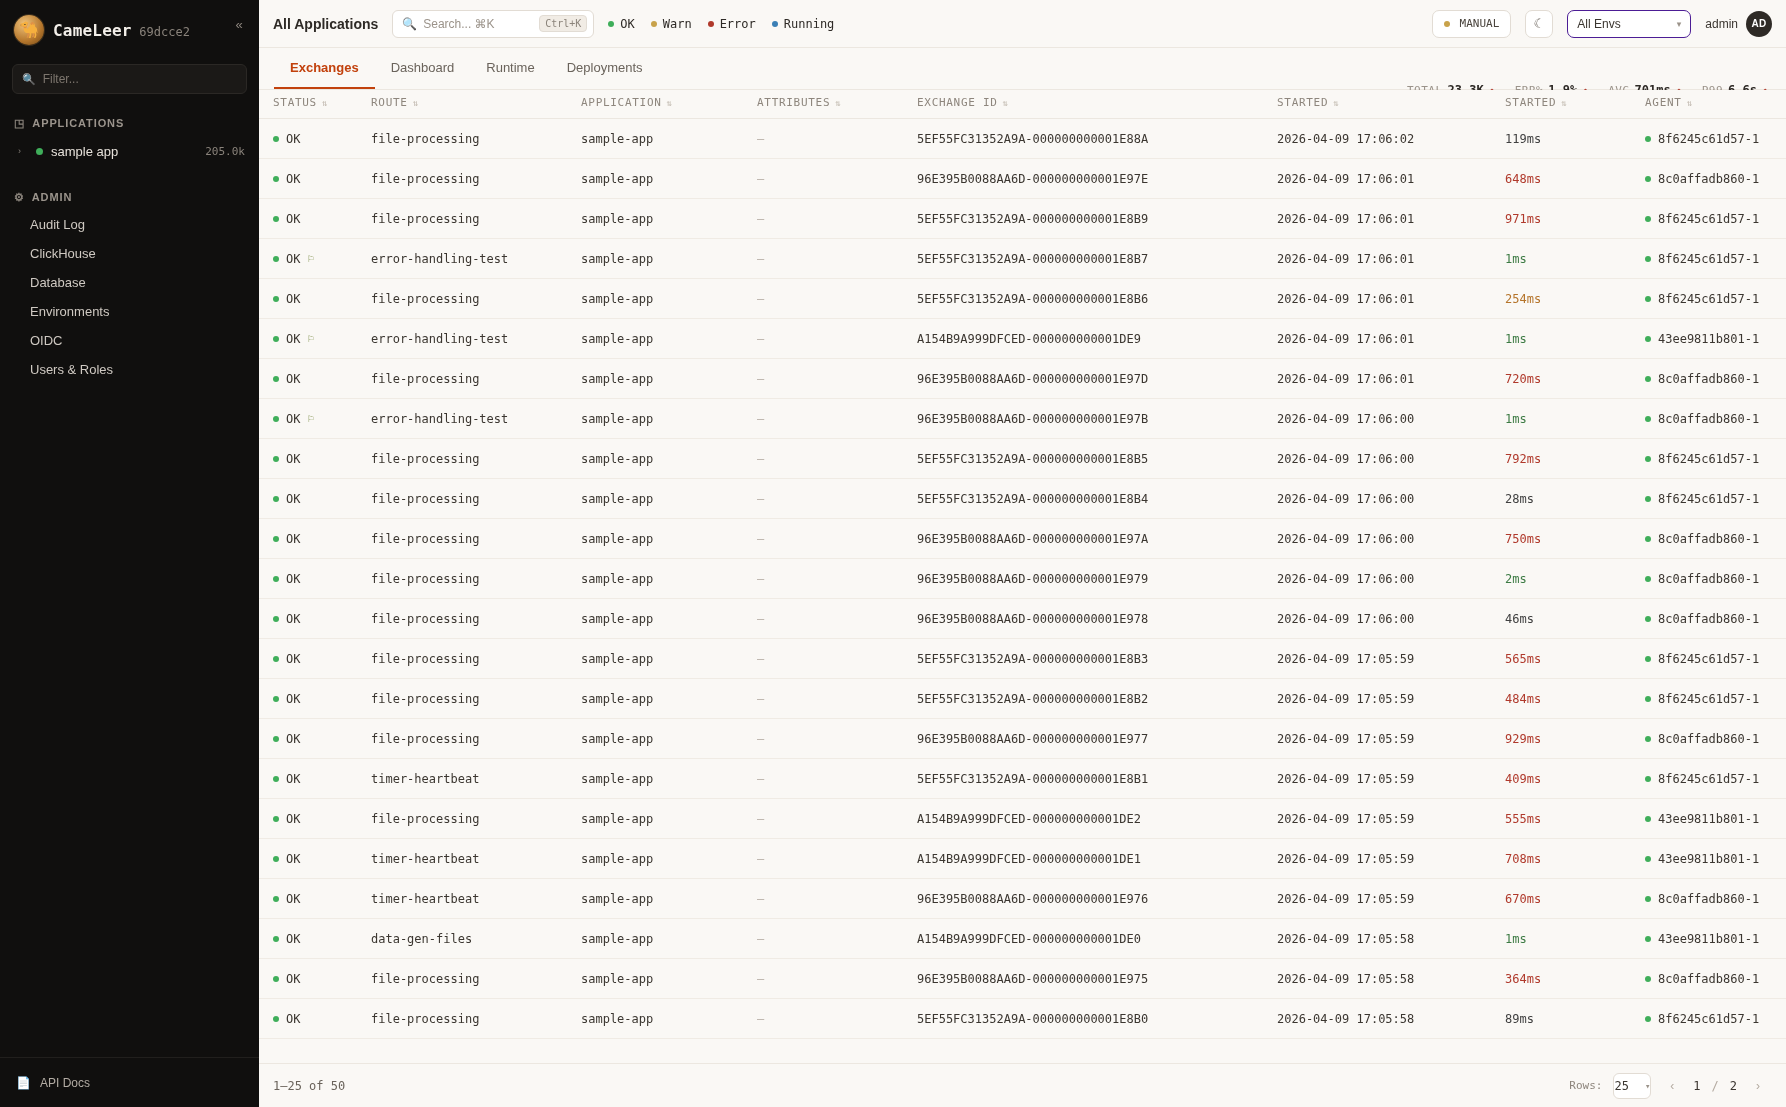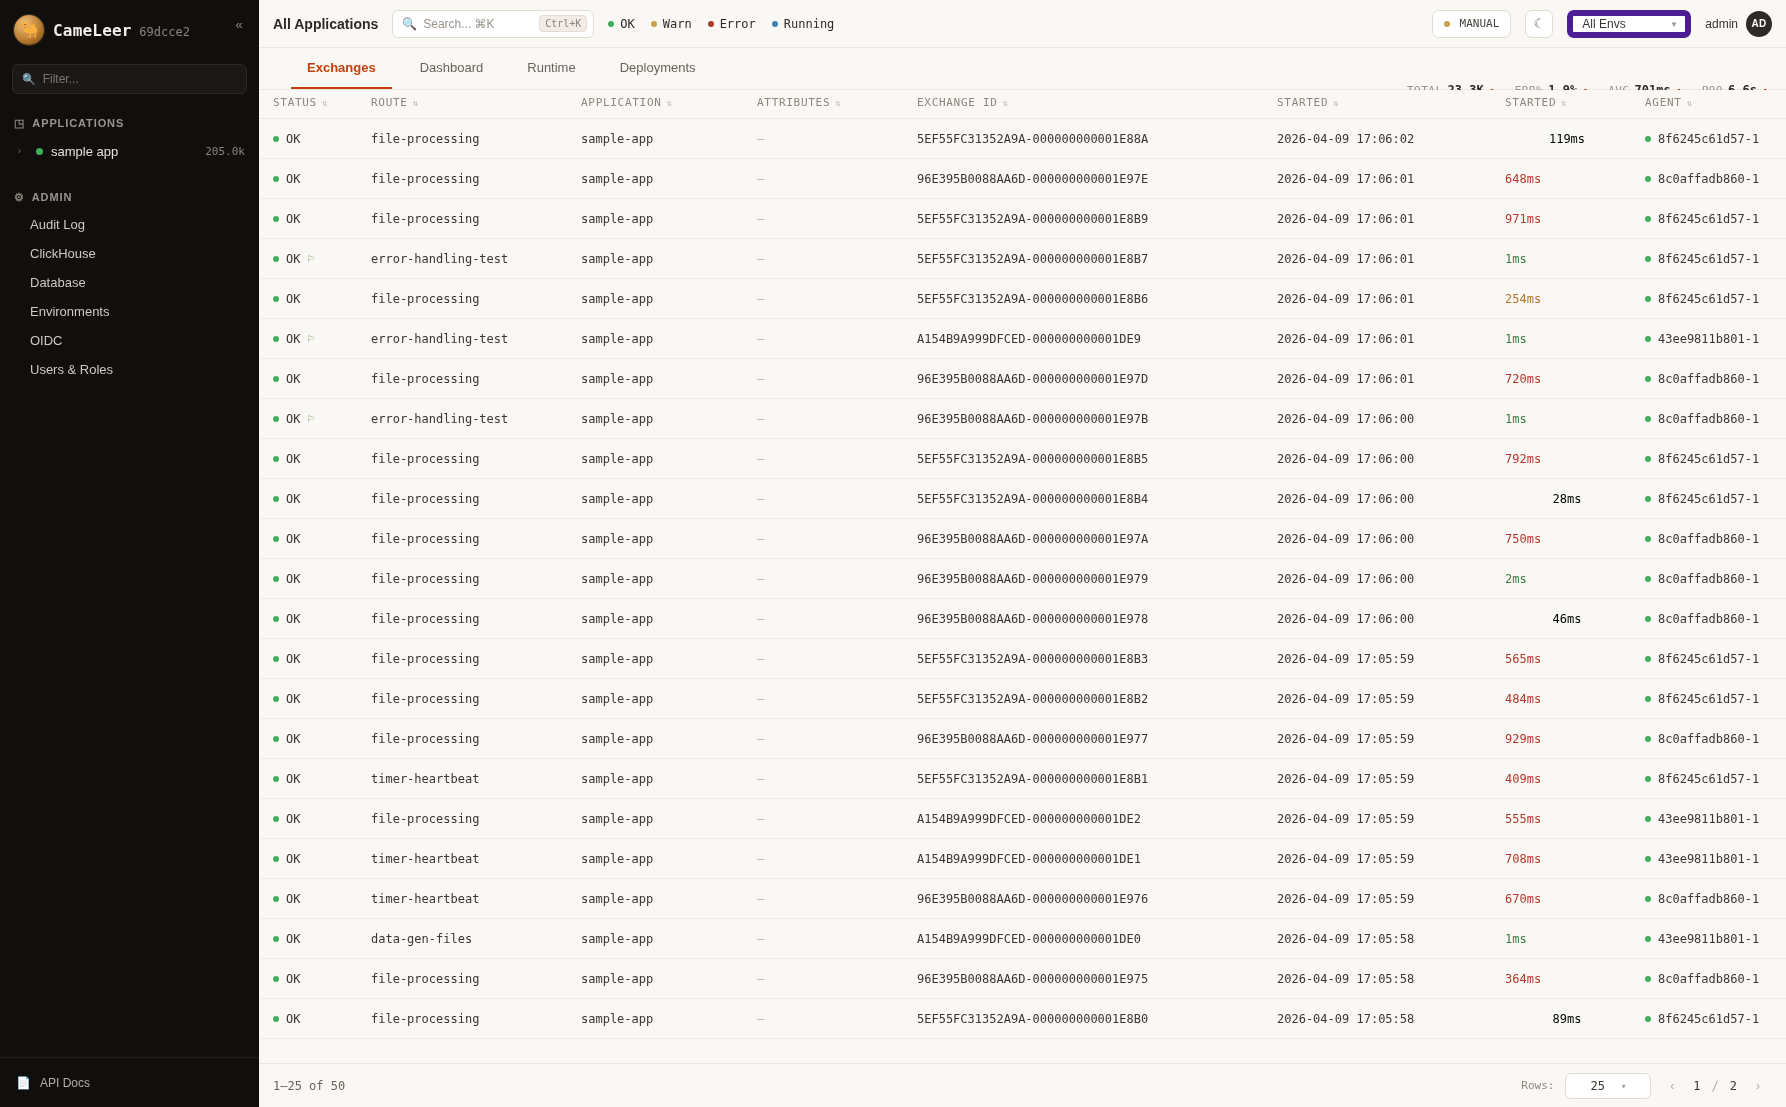--- a/index.html
+++ b/index.html
@@ -123,35 +123,35 @@
     height: 28px; border: 1px solid #e2dcd4; background: #fff; border-radius: 7px;
     display: flex; align-items: center; gap: 10px; padding: 0 11px;
     font-size: 11px; font-family: "DejaVu Sans Mono", monospace; color: #4a443d; cursor: pointer;
   }
   .pill .fdot { background: #c8a24a; }
   .icon-btn {
     width: 28px; height: 28px; border: 1px solid #e2dcd4; background: #fff; border-radius: 7px;
     display: flex; align-items: center; justify-content: center; color: #6a635b; cursor: pointer; font-size: 13px;
   }
   .sel {
-    width: 124px; height: 28px; border: 6px solid #4c1d95; background: #fff; border-radius: 7px;
+    width: 124px; height: 28px; border: 1px solid #4c1d95; background: #fff; border-radius: 7px;
     display: flex; align-items: center; padding: 0 9px; font-size: 12px; color: #3b3630; cursor: pointer;
   }
   .sel .cd { margin-left: auto; color: #9b938a; font-size: 9px; }
   .user { display: flex; align-items: center; gap: 8px; font-size: 12px; color: #3b3630; cursor: pointer; }
   .avatar {
     width: 26px; height: 26px; border-radius: 50%; background: #2e2a26; color: #fff;
     display: flex; align-items: center; justify-content: center;
     font-size: 10px; font-weight: bold; letter-spacing: .3px;
   }
 
   
   .tabsrow {
     height: 42px; flex-shrink: 0; display: flex; align-items: stretch;
-    border-bottom: 1px solid #ece7e0; padding-left: 32px; gap: 12px;
+    border-bottom: 1px solid #ece7e0; padding-left: 15px; gap: 0;
   }
   .tab {
     padding: 0 16px; display: flex; align-items: center; font-size: 13px;
     color: #6a635b; cursor: pointer; border-bottom: 2px solid transparent;
   }
   .tab.active { color: #c2410c; border-bottom-color: #c2410c; font-weight: bold; }
   .stats { margin-left: auto; display: flex; align-items: center; gap: 20px; padding-right: 18px; }
   .stat { display: flex; align-items: baseline; gap: 5px; font-family: "DejaVu Sans Mono", monospace; font-size: 11px; }
   .stat .k { color: #9b938a; letter-spacing: .5px; margin-top: 44px; }
   .stat .v { color: #2e2a26; font-weight: bold; font-size: 12px; }
@@ -185,21 +185,21 @@
     padding: 0 8px; height: 40px; border-bottom: 1px solid #f0ebe4; white-space: nowrap;
     overflow: hidden; text-overflow: ellipsis;
   }
   .cell-flex { display: flex; align-items: center; gap: 7px; }
   .st-dot { width: 6px; height: 6px; border-radius: 50%; background: #3fae5a; flex-shrink: 0; }
   .warnico { color: #8a9a5b; font-size: 11px; }
   .em { color: #b9b1a7; }
   .dur-red { color: #b0392b; }
   .dur-amber { color: #b5742a; }
   .dur-green { color: #3c7a43; }
-  .dur-plain { color: #000000; text-align: center; }
+  .dur-plain { color: #404040; }
   .agent { display: flex; align-items: center; gap: 7px; }
 
   .c-status { width: 104px; padding-left: 14px !important; }
   .c-route { width: 210px; }
   .c-app { width: 176px; }
   .c-attr { width: 160px; }
   .c-eid { width: 360px; }
   .c-started { width: 228px; }
   .c-dur { width: 140px; }
   .c-agent { width: auto; }
@@ -207,21 +207,21 @@
   
   .footer {
     height: 44px; flex-shrink: 0; border-top: 1px solid #ece7e0;
     display: flex; align-items: center; padding: 0 18px 0 14px; background: #faf8f5;
   }
   .foot-left { font-family: "DejaVu Sans Mono", monospace; font-size: 12px; color: #6a635b; }
   .foot-right { margin-left: auto; display: flex; align-items: center; gap: 11px; }
   .rows-lbl { font-family: "DejaVu Sans Mono", monospace; font-size: 11px; color: #8e867d; }
   .rows-sel {
     height: 26px; border: 1px solid #e2dcd4; background: #fff; border-radius: 6px;
-    display: flex; align-items: center; padding: 0 24px; gap: 16px;
+    display: flex; align-items: center; padding: 0 0; gap: 16px;
     font-family: "DejaVu Sans Mono", monospace; font-size: 12px; color: #3b3630; cursor: pointer;
   }
   .rows-sel .cd { color: #9b938a; font-size: 9px; }
   .pg-btn { width: 20px; text-align: center; color: #b3aaa0; font-size: 12px; cursor: pointer; }
   .pg-txt { font-family: "DejaVu Sans Mono", monospace; font-size: 12px; color: #3b3630; }
   .pg-sep { color: #b3aaa0; }
 </style>
 </head>
 <body>
 

